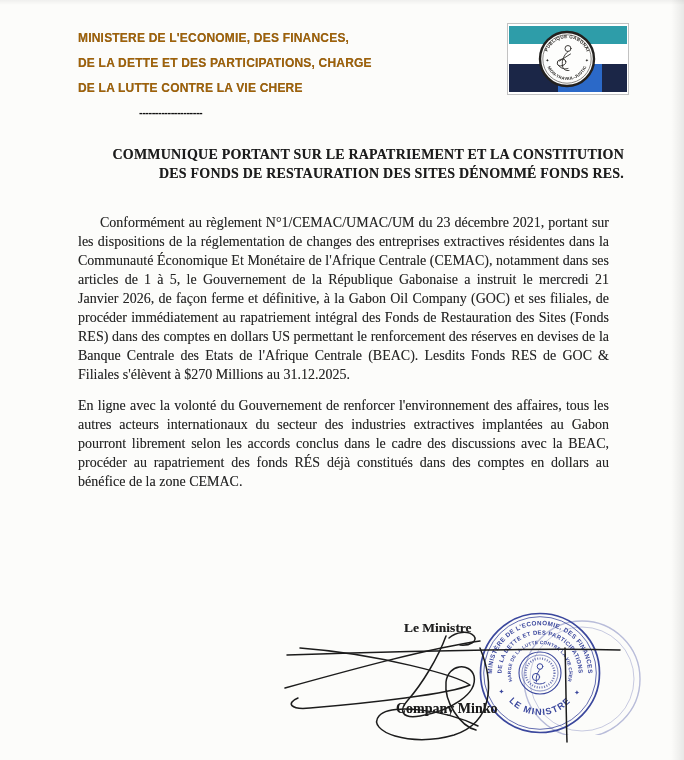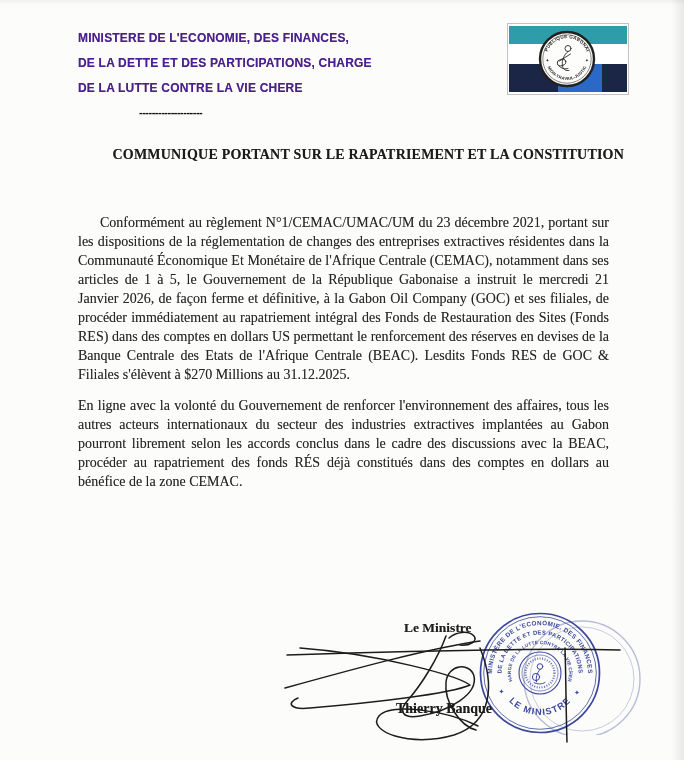--- a/index.html
+++ b/index.html
@@ -14,21 +14,21 @@
     pointer-events:none;
   }
   .page::before{ 
     content:"";position:absolute;top:0;left:0;right:0;height:5px;
     background:linear-gradient(to bottom, rgba(0,0,0,0.05), rgba(0,0,0,0));
     pointer-events:none;
   }
   .ministry{
     position:absolute;left:78px;top:26px;width:340px;
     font-family:"Liberation Sans", sans-serif;font-weight:bold;
-    font-size:12px;line-height:25px;letter-spacing:0.2px;color:#4c1d95;
+    font-size:12px;line-height:25px;letter-spacing:0.2px;color:#a16207;
     text-shadow:0 0 0.5px rgba(40,40,40,0.55);
   }
   .sep{
     position:absolute;left:139px;top:106px;
     font-family:"Liberation Sans", sans-serif;font-weight:bold;
     font-size:11px;letter-spacing:-0.5px;color:#111;
   }
   .emblem{position:absolute;left:506px;top:22px;}
   .title{
     position:absolute;left:60px;top:146px;width:564px;text-align:right;
@@ -96,30 +96,31 @@
       <circle cx="62" cy="26.5" r="3"></circle>
       <path d="M62 29.5 C 58 33, 55.5 38, 56.5 44 C 57 47.5, 60 49, 63 48.5"></path>
       <path d="M64.5 32 C 61 34.5, 57 36.5, 53.5 39"></path>
       <ellipse cx="55.5" cy="40.5" rx="4.4" ry="3.2" transform="rotate(-18 55.5 40.5)"></ellipse>
       <path d="M53 44 C 55 46.5, 59 47.5, 62 46.5"></path>
     </g>
   </svg>
 
   <div class="title">
     <div>COMMUNIQUE PORTANT SUR LE RAPATRIEMENT ET LA CONSTITUTION</div>
+    <div>DES FONDS DE RESTAURATION DES SITES DÉNOMMÉ FONDS RES.</div>
   </div>
 
   <div class="bodytext">
     <p class="indent">Conformément au règlement N°1/CEMAC/UMAC/UM du 23 décembre 2021, portant sur les dispositions de la réglementation de changes des entreprises extractives résidentes dans la Communauté Économique Et Monétaire de l'Afrique Centrale (CEMAC), notamment dans ses articles de 1 à 5, le Gouvernement de la République Gabonaise a instruit le mercredi 21 Janvier 2026, de façon ferme et définitive, à la Gabon Oil Company (GOC) et ses filiales, de procéder immédiatement au rapatriement intégral des Fonds de Restauration des Sites (Fonds RES) dans des comptes en dollars US permettant le renforcement des réserves en devises de la Banque Centrale des Etats de l'Afrique Centrale (BEAC). Lesdits Fonds RES de GOC &amp; Filiales s'élèvent à $270 Millions au 31.12.2025.</p>
     <p>En ligne avec la volonté du Gouvernement de renforcer l'environnement des affaires, tous les autres acteurs internationaux du secteur des industries extractives implantées au Gabon pourront librement selon les accords conclus dans le cadre des discussions avec la BEAC, procéder au rapatriement des fonds RÉS déjà constitués dans des comptes en dollars au bénéfice de la zone CEMAC.</p>
   </div>
 
 
   <div class="role">Le Ministre</div>
-  <div class="signame">Thierry Banque</div>
+  <div class="signame">Company Minko</div>
 
   <svg class="stamp" width="163" height="124" viewBox="0 0 163 124">
     <g stroke="#2C3A96" fill="none">
       <circle cx="62" cy="62" r="59.5" stroke-width="1.7"></circle>
       <circle cx="62" cy="62" r="56.3" stroke-width="0.8"></circle>
     </g>
     <g stroke="#2C3A96" fill="none" opacity="0.35">
       <circle cx="104" cy="68" r="58" stroke-width="1.4"></circle>
       <circle cx="104" cy="68" r="52" stroke-width="0.8"></circle>
     </g>

